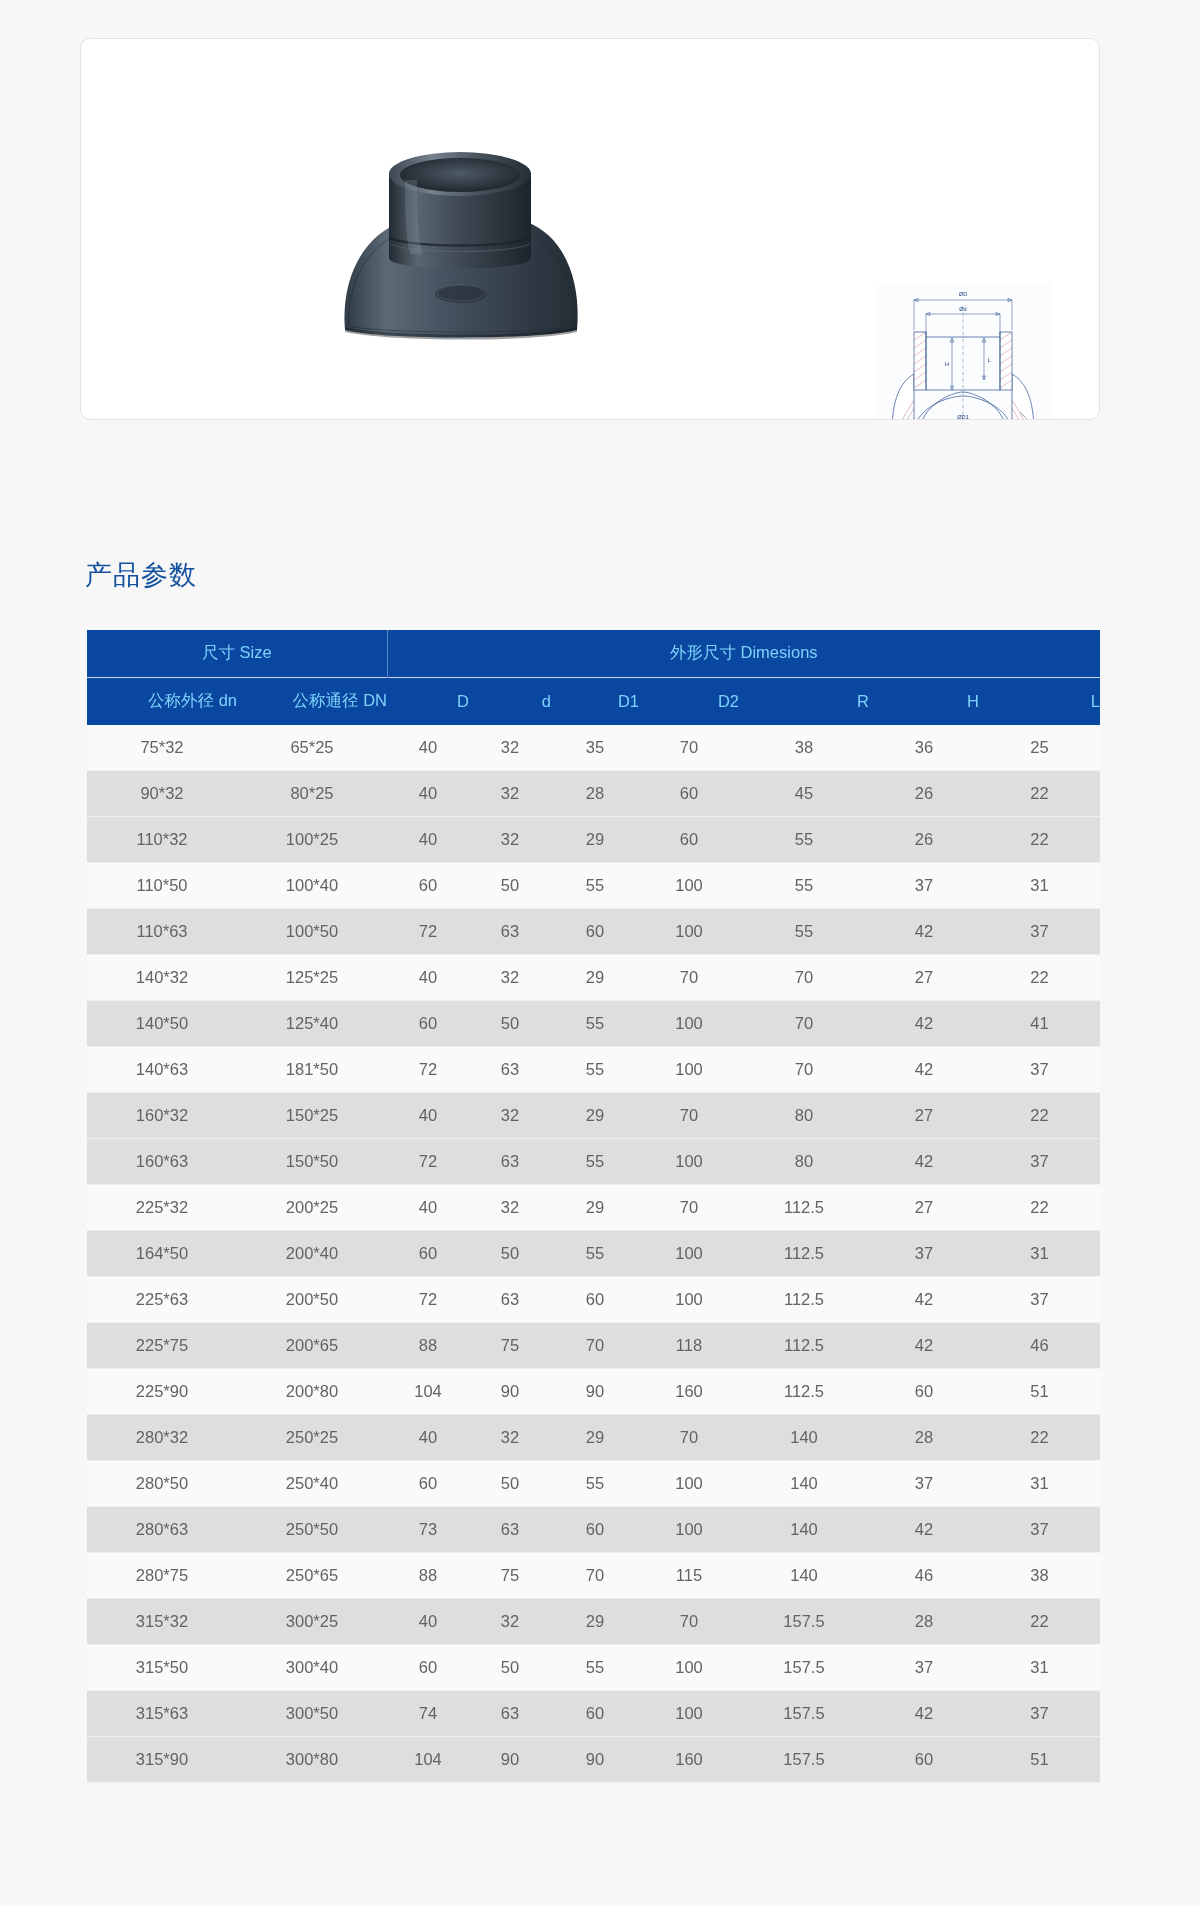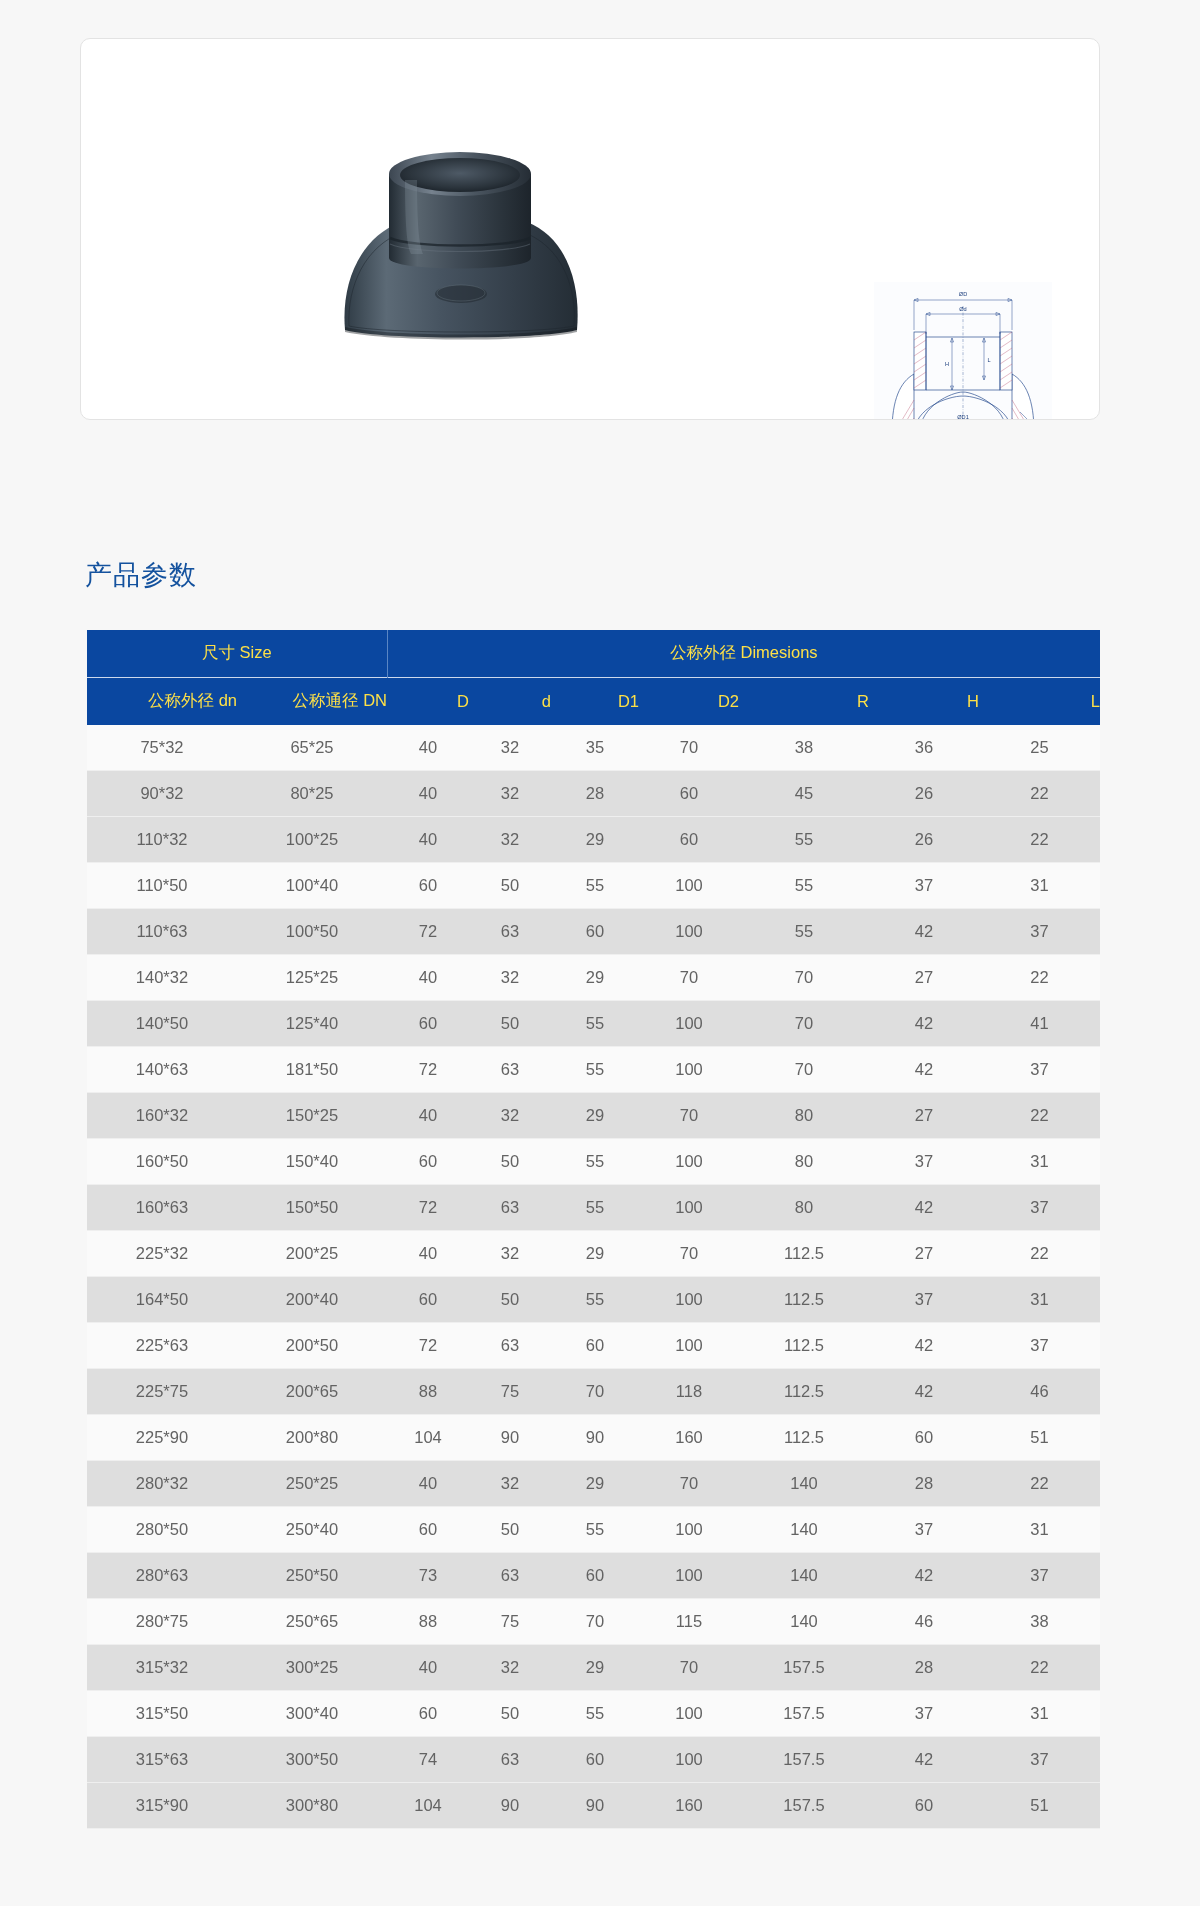--- a/index.html
+++ b/index.html
@@ -69,21 +69,21 @@
     border-collapse: collapse;
     table-layout: fixed;
   }
   .params-table th,
   .params-table td {
     text-align: center;
     font-weight: 400;
   }
   .params-table thead th {
     background: #0a47a0;
-    color: #fde047;
+    color: #7dd3fc;
     font-size: 16.5px;
     padding: 12px 0 13px;
     border: none;
   }
   .hdr-top th { font-size: 17px; padding: 12px 0 14px; }
   .hdr-top th.grp-size { border-right: 1px solid #5a86c4; }
   .hdr-sub th { font-size: 16px; padding: 9px 0 12px; text-align: right; }
   .hdr-sub { border-top: 1px solid #cdd9ec; }
 
   .params-table tbody td {
@@ -261,21 +261,21 @@
         <col class="c-d">
       <col class="c-D1">
         <col class="c-D2">
         <col class="c-R">
         <col class="c-H">
         <col class="c-L">
     </colgroup>
     <thead>
       <tr class="hdr-top">
         <th class="grp-size" colspan="2">尺寸 Size</th>
-        <th colspan="7">公称外径 Dimesions</th>
+        <th colspan="7">外形尺寸 Dimesions</th>
       </tr>
       <tr class="hdr-sub">
         <th>公称外径 dn</th>
         <th>公称通径 DN</th>
         <th>D</th>
         <th>d</th>
         <th>D1</th>
         <th>D2</th>
         <th>R</th>
         <th>H</th>
@@ -375,31 +375,20 @@
           <td>160*32</td>
           <td>150*25</td>
           <td>40</td>
           <td>32</td>
           <td>29</td>
           <td>70</td>
           <td>80</td>
           <td>27</td>
           <td>22</td>
         </tr>
-        <tr class="odd">
-          <td>160*50</td>
-          <td>150*40</td>
-          <td>60</td>
-          <td>50</td>
-          <td>55</td>
-          <td>100</td>
-          <td>80</td>
-          <td>37</td>
-          <td>31</td>
-        </tr>
         <tr class="even">
           <td>160*63</td>
           <td>150*50</td>
           <td>72</td>
           <td>63</td>
           <td>55</td>
           <td>100</td>
           <td>80</td>
           <td>42</td>
           <td>37</td>

